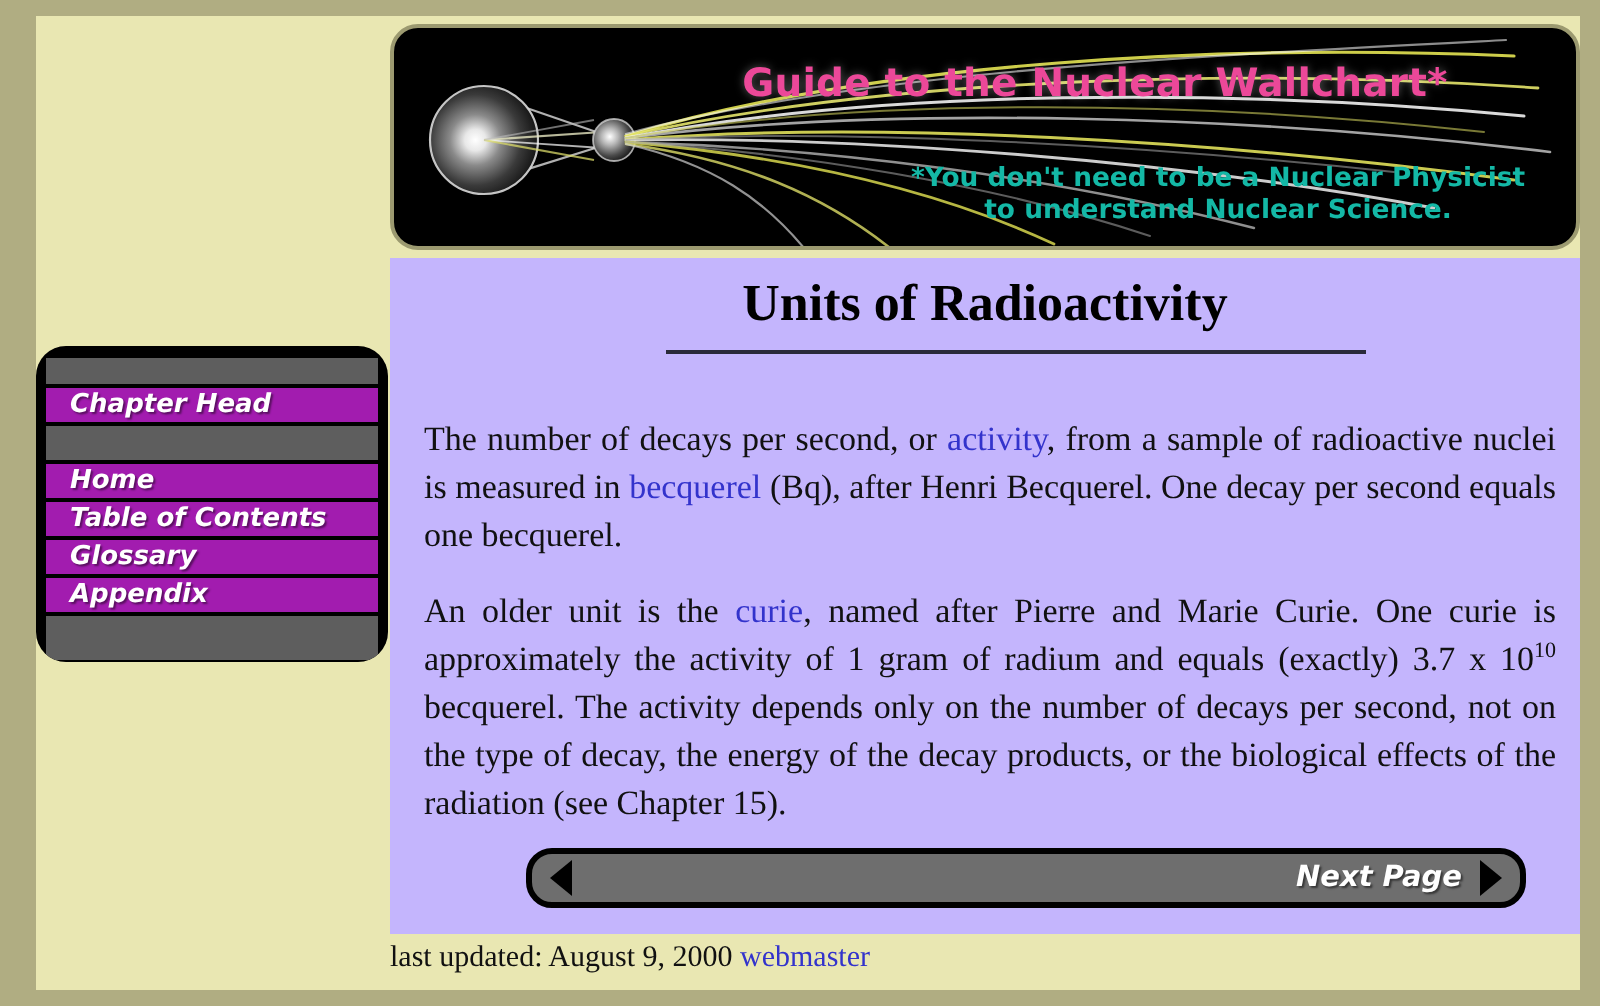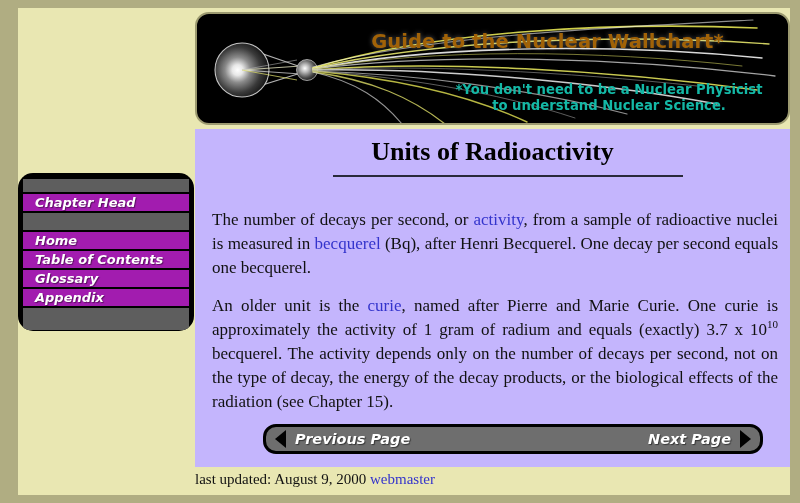--- a/index.html
+++ b/index.html
@@ -37,21 +37,21 @@
     box-sizing: border-box;
     overflow: hidden;
   }
   #banner svg { position: absolute; left: 0; top: 0; }
   .bn-title {
     position: absolute;
     left: 0; right: 0;
     top: 16px;
     text-align: center;
     padding-left: 110px;
-    color: #a16207;
+    color: #ec4899;
     font-family: "DejaVu Sans", sans-serif;
     font-weight: bold;
     font-size: 19.5px;
     letter-spacing: .1px;
     text-shadow: 0 0 5px rgba(255,255,255,.35);
   }
   .bn-sub {
     position: absolute;
     right: 14px;
     top: 68px;
@@ -253,21 +253,20 @@
 
     <p class="para" id="para1"><span>The number of decays per second, or </span><a class="link" href="#">activity</a><span>, from a sample of radioactive nuclei is measured in </span><a class="link" href="#">becquerel</a><span> (Bq), after Henri Becquerel. One decay per second equals one becquerel.</span></p>
 
     <p class="para" id="para2"><span>An older unit is the </span><a class="link" href="#">curie</a><span>, named after Pierre and Marie Curie. One curie is approximately the activity of 1 gram of radium and equals (exactly) 3.7 x 10</span><sup>10</sup><span> becquerel. The activity depends only on the number of decays per second, not on the type of decay, the energy of the decay products, or the biological effects of the radiation (see Chapter 15).</span></p>
 
     <div id="navbar">
       <div class="nav-side">
         <svg class="chev" width="17" height="20" viewBox="0 0 17 20">
           <path d="M 14,1 L 14,19 L 3,10 Z" fill="#000000"></path>
         </svg>
-        <span class="nav-label">Previous Page</span>
       </div>
       <div class="nav-side">
         <span class="nav-label">Next Page</span>
         <svg class="chev" width="17" height="20" viewBox="0 0 17 20">
           <path d="M 3,1 L 3,19 L 14,10 Z" fill="#000000"></path>
         </svg>
       </div>
     </div>
   </div>
 

